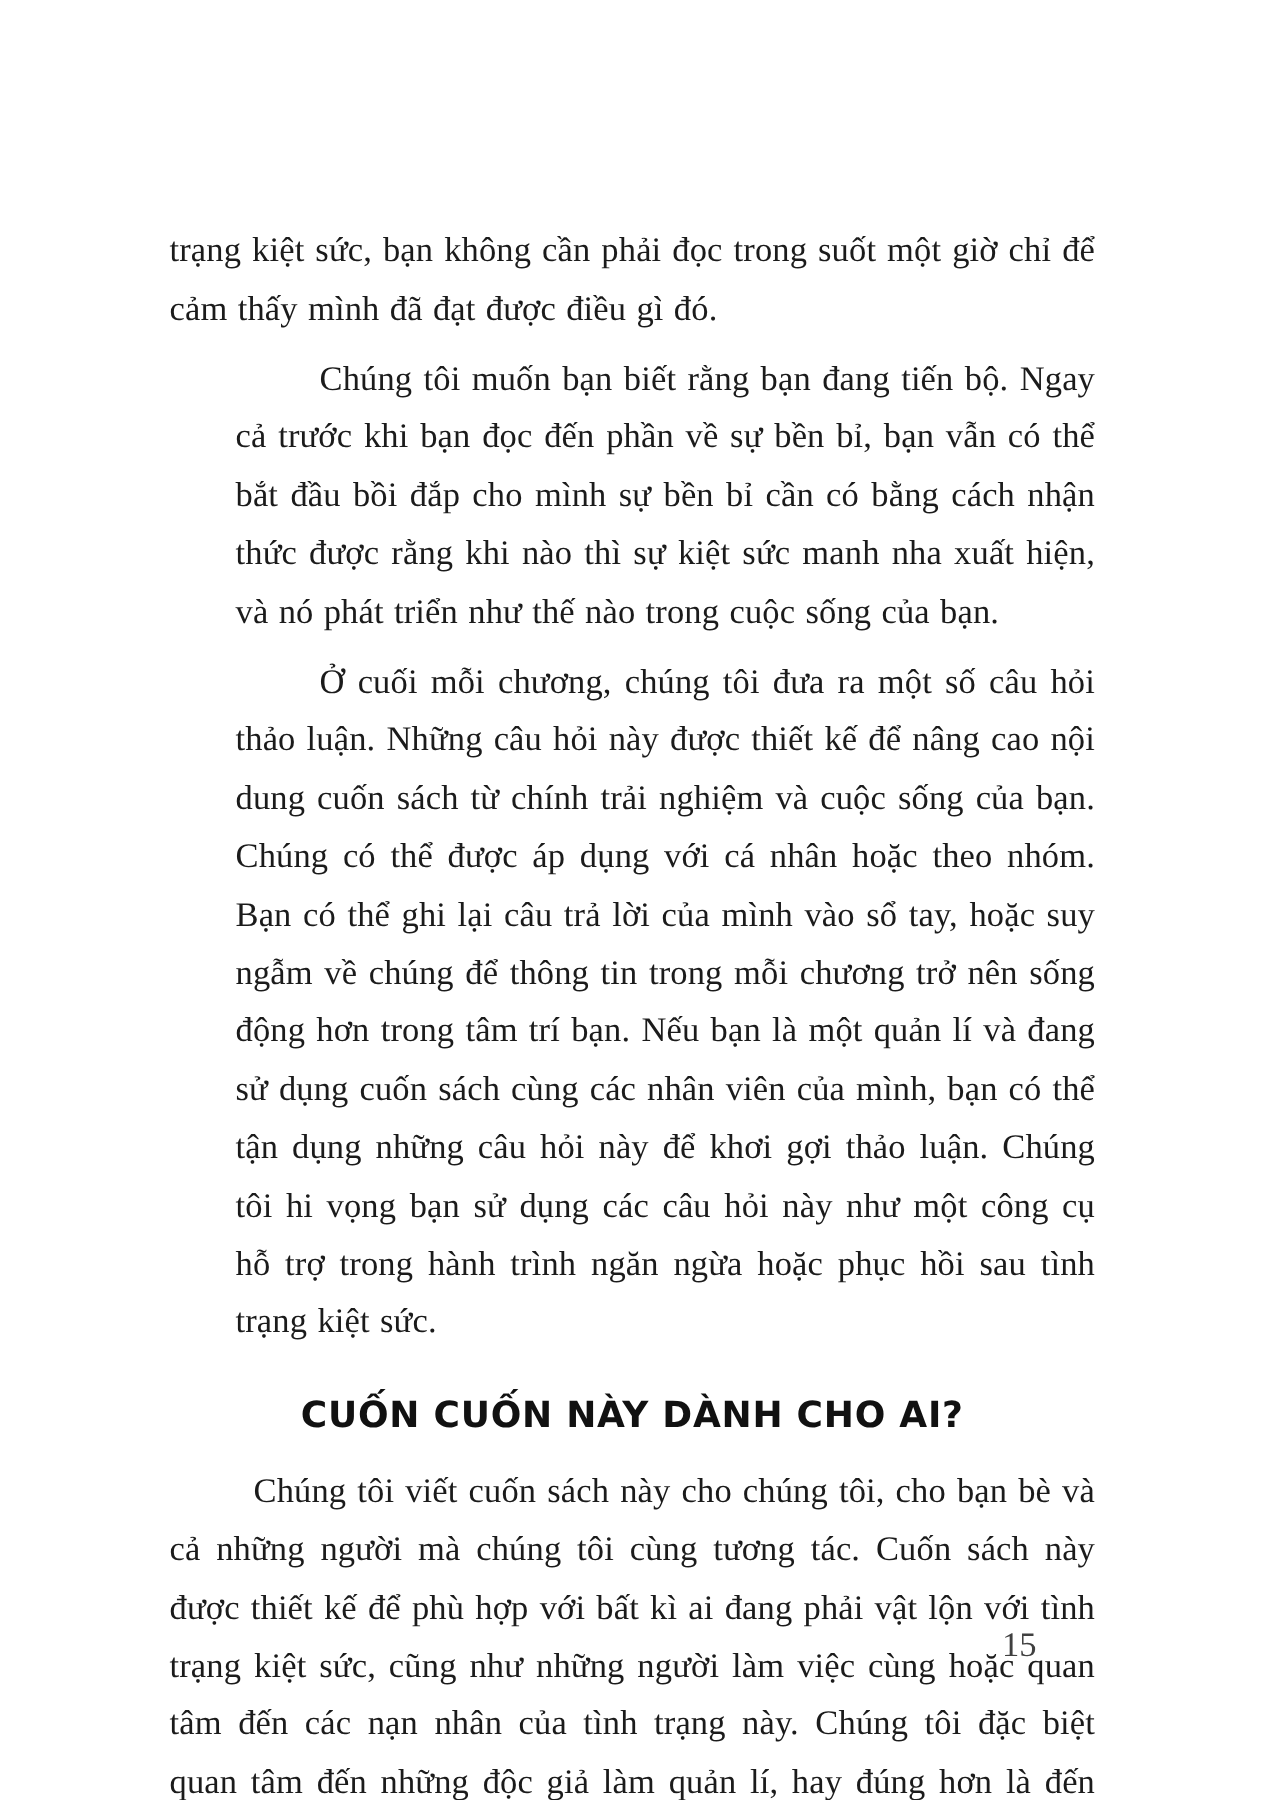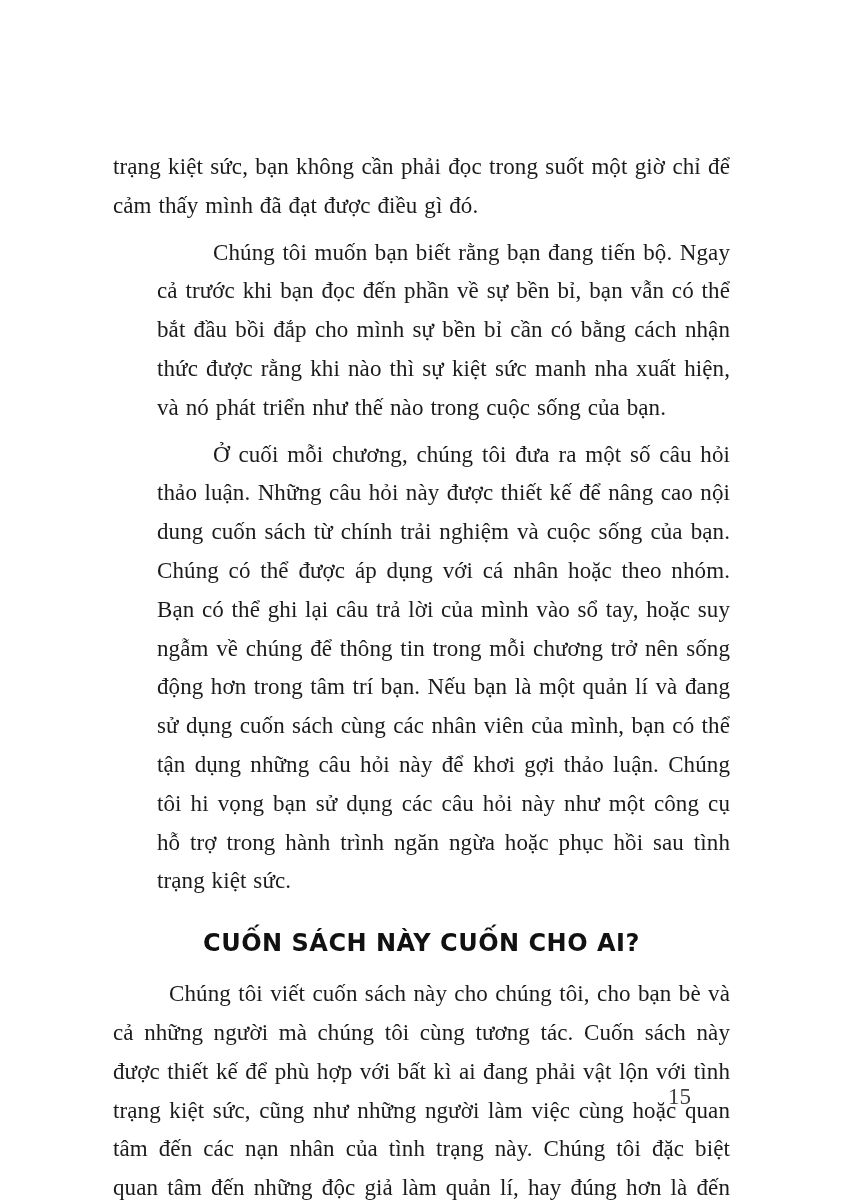--- a/index.html
+++ b/index.html
@@ -62,17 +62,17 @@
   }
 </style>
 </head>
 <body>
 
 <div class="page">
   <div class="text-block">
     <p class="para no-indent">trạng kiệt sức, bạn không cần phải đọc trong suốt một giờ chỉ để cảm thấy mình đã đạt được điều gì đó.</p>
     <p class="para">Chúng tôi muốn bạn biết rằng bạn đang tiến bộ. Ngay cả trước khi bạn đọc đến phần về sự bền bỉ, bạn vẫn có thể bắt đầu bồi đắp cho mình sự bền bỉ cần có bằng cách nhận thức được rằng khi nào thì sự kiệt sức manh nha xuất hiện, và nó phát triển như thế nào trong cuộc sống của bạn.</p>
     <p class="para">Ở cuối mỗi chương, chúng tôi đưa ra một số câu hỏi thảo luận. Những câu hỏi này được thiết kế để nâng cao nội dung cuốn sách từ chính trải nghiệm và cuộc sống của bạn. Chúng có thể được áp dụng với cá nhân hoặc theo nhóm. Bạn có thể ghi lại câu trả lời của mình vào sổ tay, hoặc suy ngẫm về chúng để thông tin trong mỗi chương trở nên sống động hơn trong tâm trí bạn. Nếu bạn là một quản lí và đang sử dụng cuốn sách cùng các nhân viên của mình, bạn có thể tận dụng những câu hỏi này để khơi gợi thảo luận. Chúng tôi hi vọng bạn sử dụng các câu hỏi này như một công cụ hỗ trợ trong hành trình ngăn ngừa hoặc phục hồi sau tình trạng kiệt sức.</p>
-    <h2 class="heading">CUỐN SÁCH NÀY CUỐN CHO AI?</h2>
+    <h2 class="heading">CUỐN CUỐN NÀY DÀNH CHO AI?</h2>
     <p class="para">Chúng tôi viết cuốn sách này cho chúng tôi, cho bạn bè và cả những người mà chúng tôi cùng tương tác. Cuốn sách này được thiết kế để phù hợp với bất kì ai đang phải vật lộn với tình trạng kiệt sức, cũng như những người làm việc cùng hoặc quan tâm đến các nạn nhân của tình trạng này. Chúng tôi đặc biệt quan tâm đến những độc giả làm quản lí, hay đúng hơn là đến khả năng của các bạn để giúp người khác phục hồi sau tình trạng</p>
   </div>
   <div class="page-number">15</div>
 </div>
 
 </body></html>

